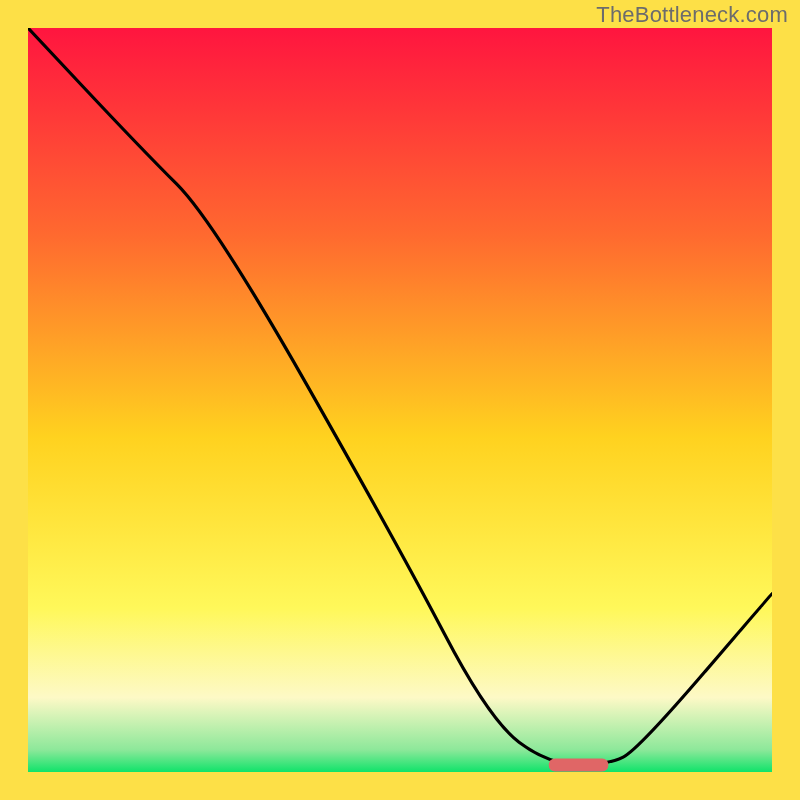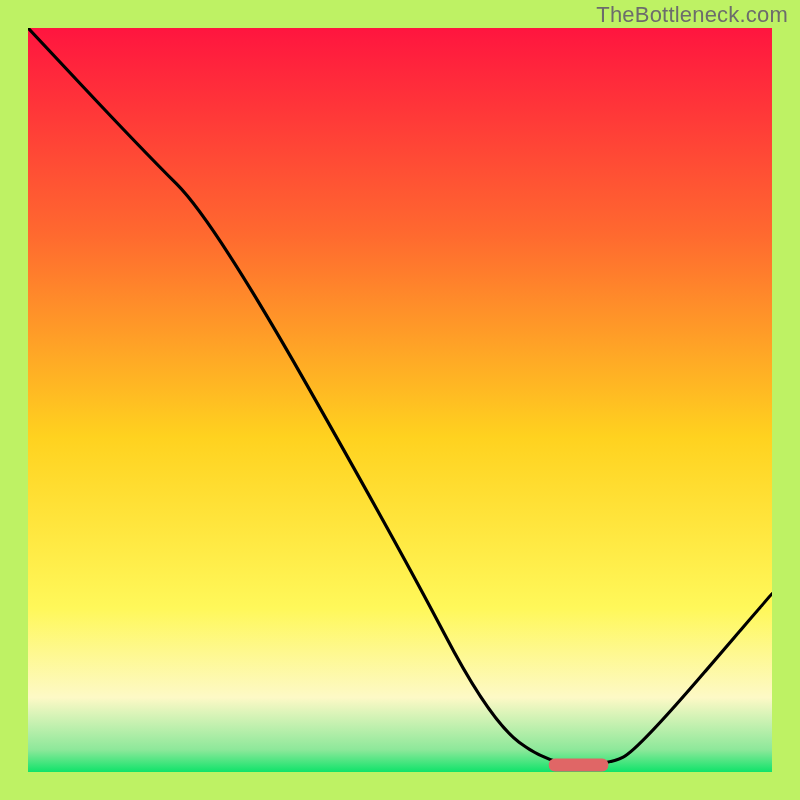--- a/index.html
+++ b/index.html
@@ -10,21 +10,21 @@
     background: #000;
     font-family: Arial, Helvetica, sans-serif;
     overflow: hidden;
   }
   .frame {
     position: absolute;
     left: 0;
     top: 0;
     width: 800px;
     height: 800px;
-    background: #bef264;
+    background: #fde047;
   }
   .watermark {
     position: absolute;
     top: 2px;
     right: 12px;
     color: #6c6c6c;
     font-size: 22px;
     font-weight: 500;
     letter-spacing: 0.2px;
   }

